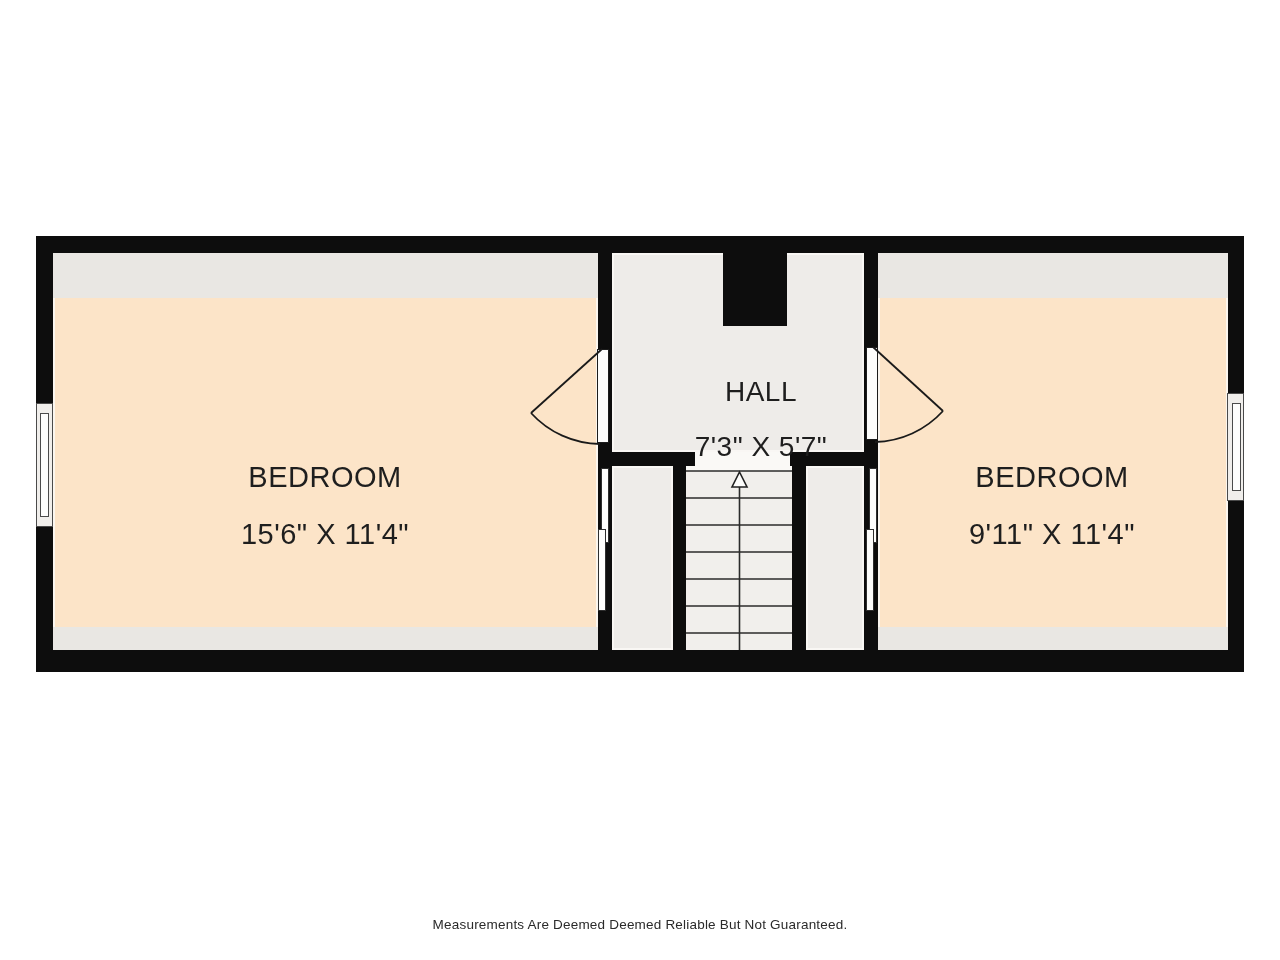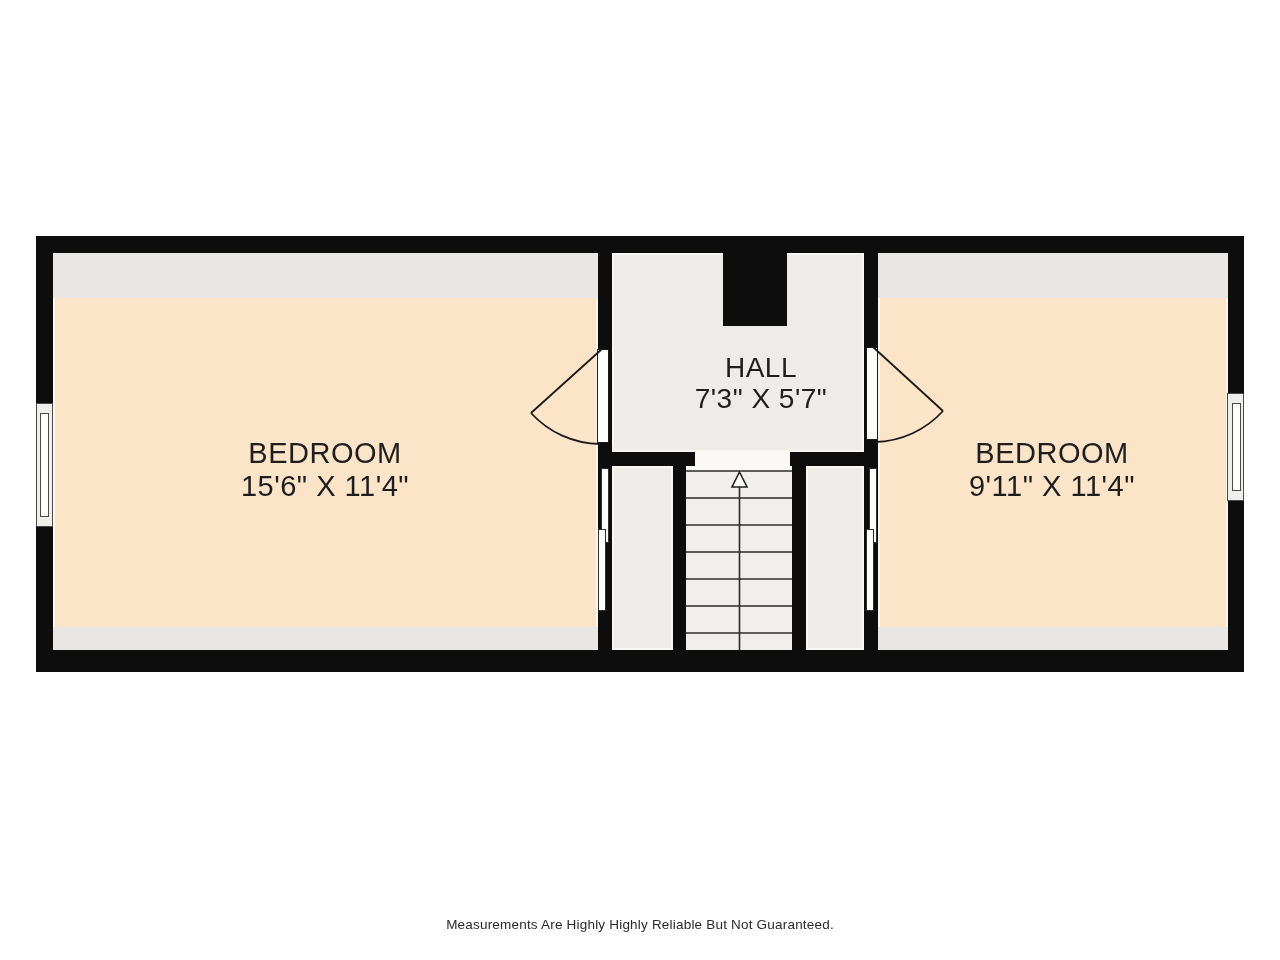--- a/index.html
+++ b/index.html
@@ -19,21 +19,21 @@
   .wallseg{position:absolute;background:var(--wall);}
   .window{position:absolute;background:#f0eeeb;border:1px solid #4a4a4a;box-sizing:border-box;}
   .pane{position:absolute;background:var(--fixture);border:1px solid #4a4a4a;box-sizing:border-box;}
   .doorgap{position:absolute;background:var(--fixture);border:1px solid #1c1c1c;box-sizing:border-box;}
   .slider{position:absolute;background:var(--fixture);border:1px solid #2e2e2e;box-sizing:border-box;}
   svg.overlay{position:absolute;left:0;top:0;width:1208px;height:436px;}
   .room-label{
     position:absolute;transform:translateX(-50%);text-align:center;
     color:var(--text);white-space:nowrap;
   }
-  .room-label .name,.room-label .dims{display:block;font-size:29px;line-height:33px;letter-spacing:.5px;}
+  .room-label .name,.room-label .dims{display:block;font-size:29px;line-height:33px;letter-spacing:.5px;margin-top:24px;}
   .hall-label .name,.hall-label .dims{font-size:28px;line-height:31px;}
   .footer{
     position:absolute;left:0;top:917px;width:100%;text-align:center;
     font-size:13.5px;color:#2a2a2a;letter-spacing:.2px;
   }
 </style>
 </head>
 <body>
 
 <div class="canvas">
@@ -110,15 +110,15 @@
       <span class="name">HALL</span>
       <span class="dims">7'3" X 5'7"</span>
     </div>
     <div class="room-label" style="left:1016px;top:201px;">
       <span class="name">BEDROOM</span>
       <span class="dims">9'11" X 11'4"</span>
     </div>
 
   </div>
 
-  <div class="footer">Measurements Are Highly Highly Reliable But Not Guaranteed.</div>
+  <div class="footer">Measurements Are Deemed Deemed Reliable But Not Guaranteed.</div>
 
 </div>
 
 </body></html>

